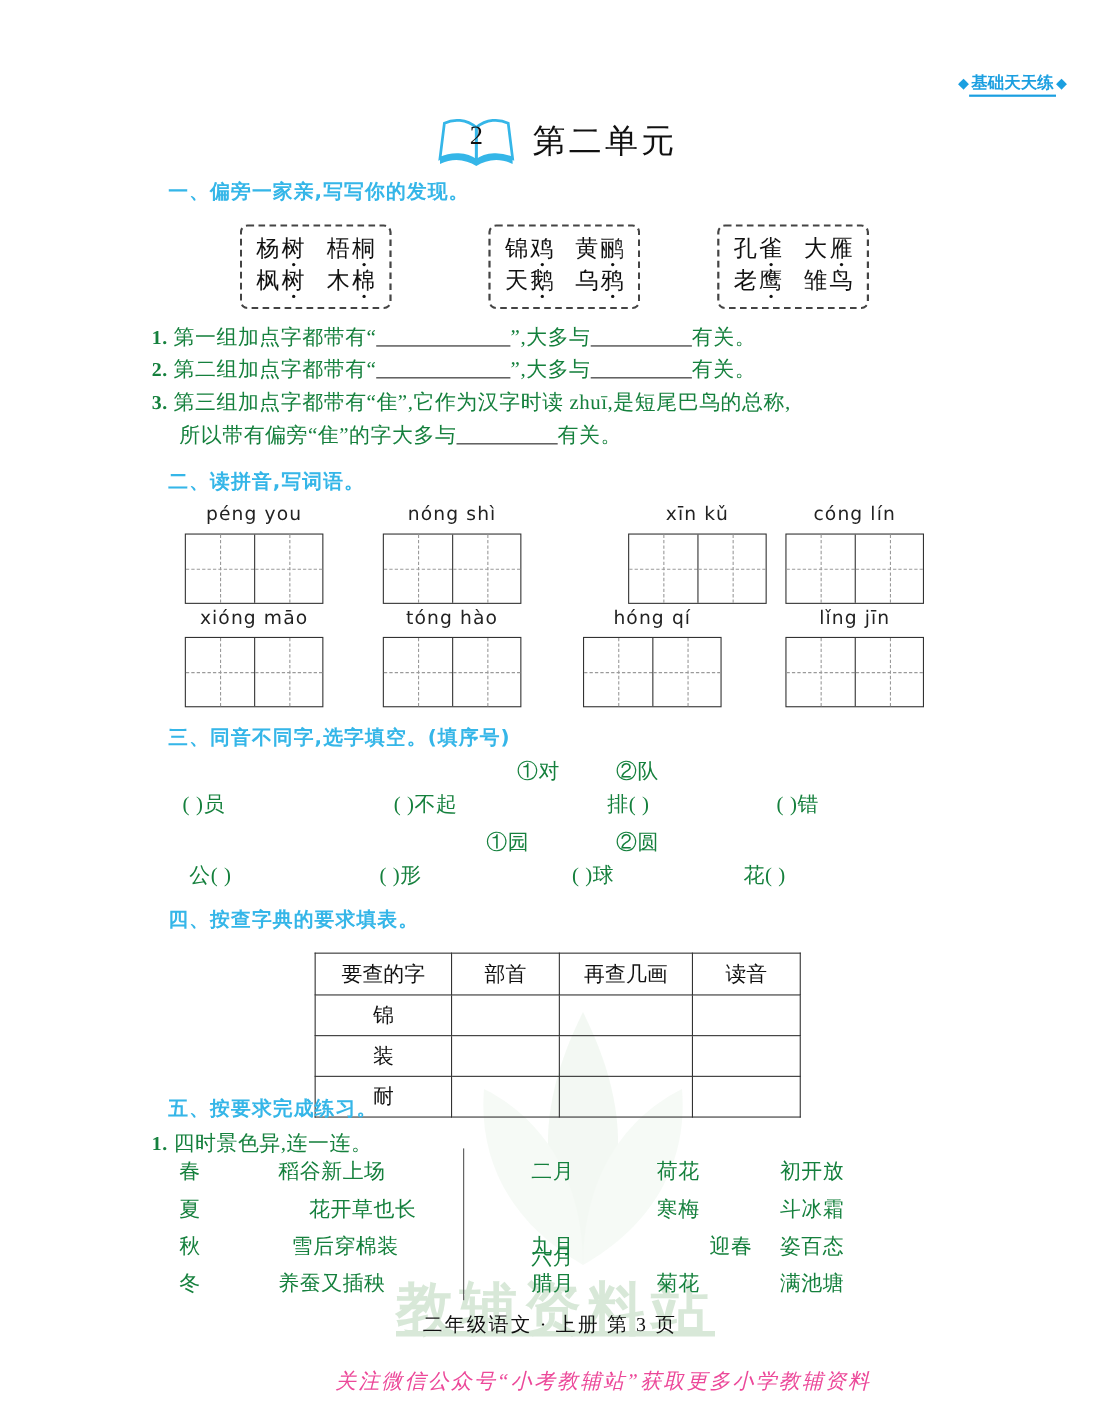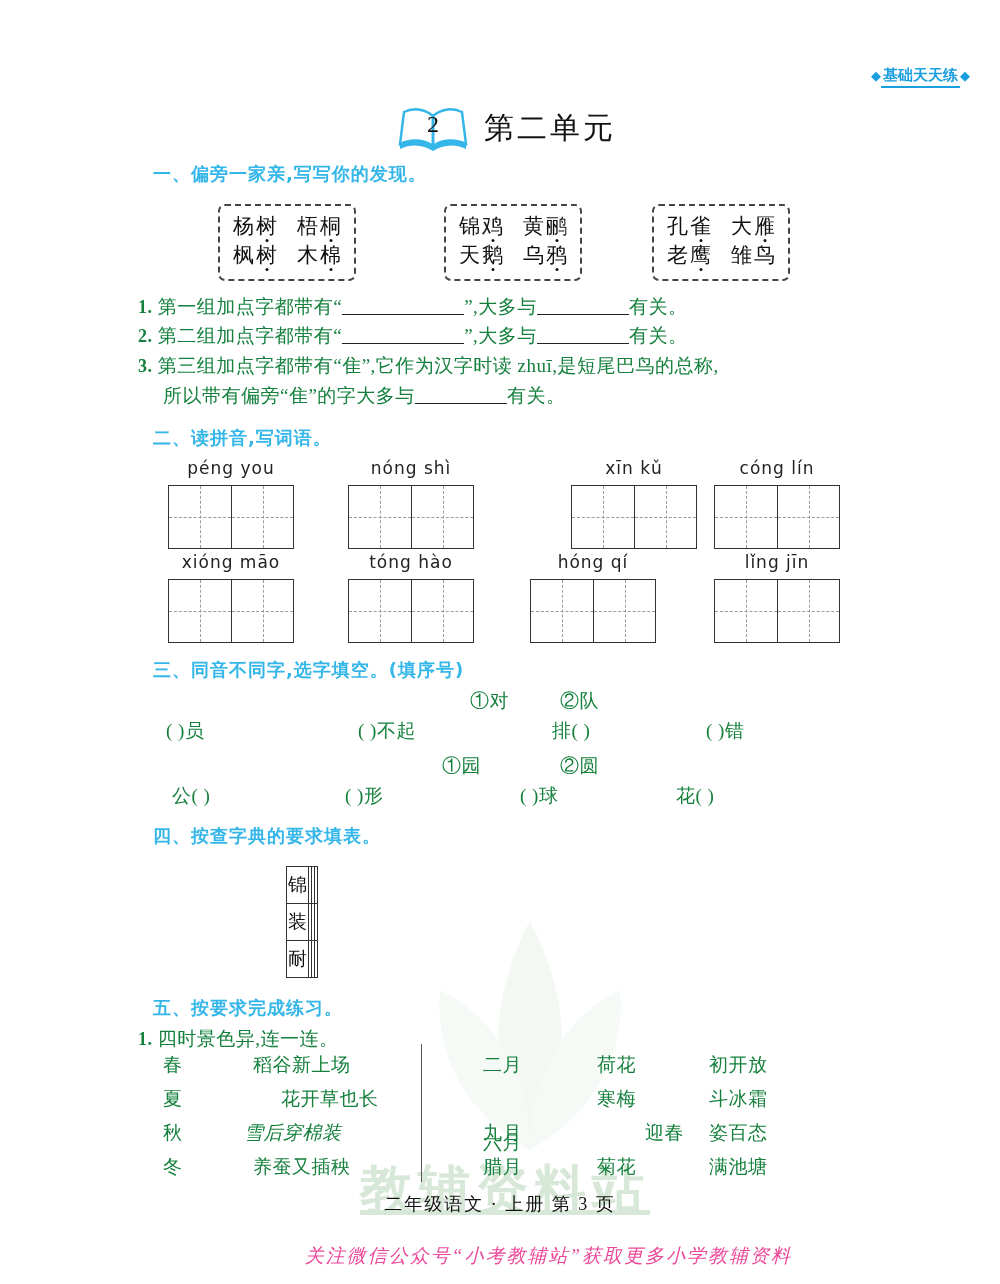--- a/index.html
+++ b/index.html
@@ -334,20 +334,26 @@
 
 <div class="abs body-txt" style="left:172px; top:783px;">公(      )</div>
 <div class="abs body-txt" style="left:345px; top:783px;">(      )形</div>
 <div class="abs body-txt" style="left:520px; top:783px;">(      )球</div>
 <div class="abs body-txt" style="left:676px; top:783px;">花(      )</div>
 
 <div class="sec-head" style="top:824px;">四、按查字典的要求填表。</div>
 
 <table class="dict-table">
   <tbody>
+      <tr>
+    <th class="col-a">要查的字</th>
+    <th class="col-b">部首</th>
+    <th class="col-c">再查几画</th>
+    <th class="col-d">读音</th>
+  </tr>
   <tr>
     <td>锦</td>
     <td></td>
     <td></td>
     <td></td>
   </tr>
   <tr>
     <td>装</td>
     <td></td>
     <td></td>
@@ -377,21 +383,21 @@
 <div class="abs body-txt" style="left:597px; top:1052px;">荷花</div>
 <div class="abs body-txt" style="left:709px; top:1052px;">初开放</div>
 
 <div class="abs body-txt" style="left:163px; top:1086px;">夏</div>
 <div class="abs body-txt" style="left:253px; top:1086px;margin-left:28px;">花开草也长</div>
 <div class="abs body-txt" style="left:483px; top:1086px;margin-top:44px;">六月</div>
 <div class="abs body-txt" style="left:597px; top:1086px;">寒梅</div>
 <div class="abs body-txt" style="left:709px; top:1086px;">斗冰霜</div>
 
 <div class="abs body-txt" style="left:163px; top:1120px;">秋</div>
-<div class="abs body-txt" style="left:244px; top:1120px;font-style:italic;">雪后穿棉装</div>
+<div class="abs body-txt" style="left:265px; top:1120px;">雪后穿棉装</div>
 <div class="abs body-txt" style="left:483px; top:1120px;">九月</div>
 <div class="abs body-txt" style="left:597px; top:1120px;padding-left:48px;">迎春</div>
 <div class="abs body-txt" style="left:709px; top:1120px;">姿百态</div>
 
 <div class="abs body-txt" style="left:163px; top:1154px;">冬</div>
 <div class="abs body-txt" style="left:253px; top:1154px;">养蚕又插秧</div>
 <div class="abs body-txt" style="left:483px; top:1154px;">腊月</div>
 <div class="abs body-txt" style="left:597px; top:1154px;">菊花</div>
 <div class="abs body-txt" style="left:709px; top:1154px;">满池塘</div>
 

